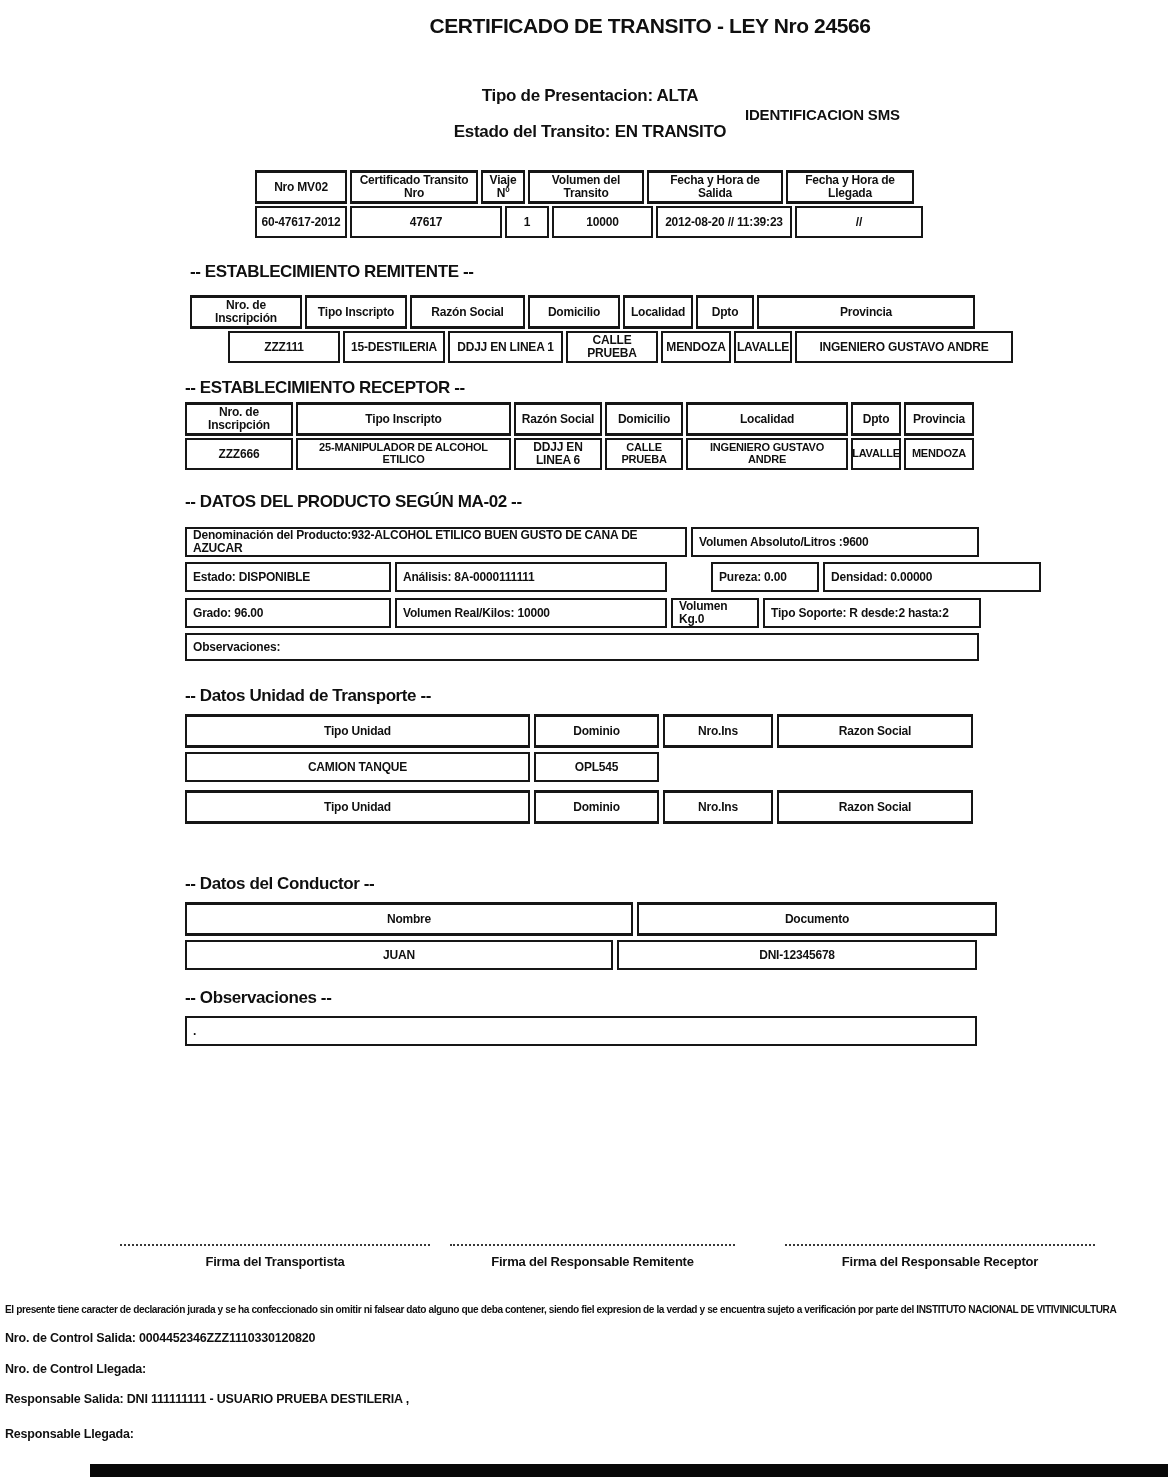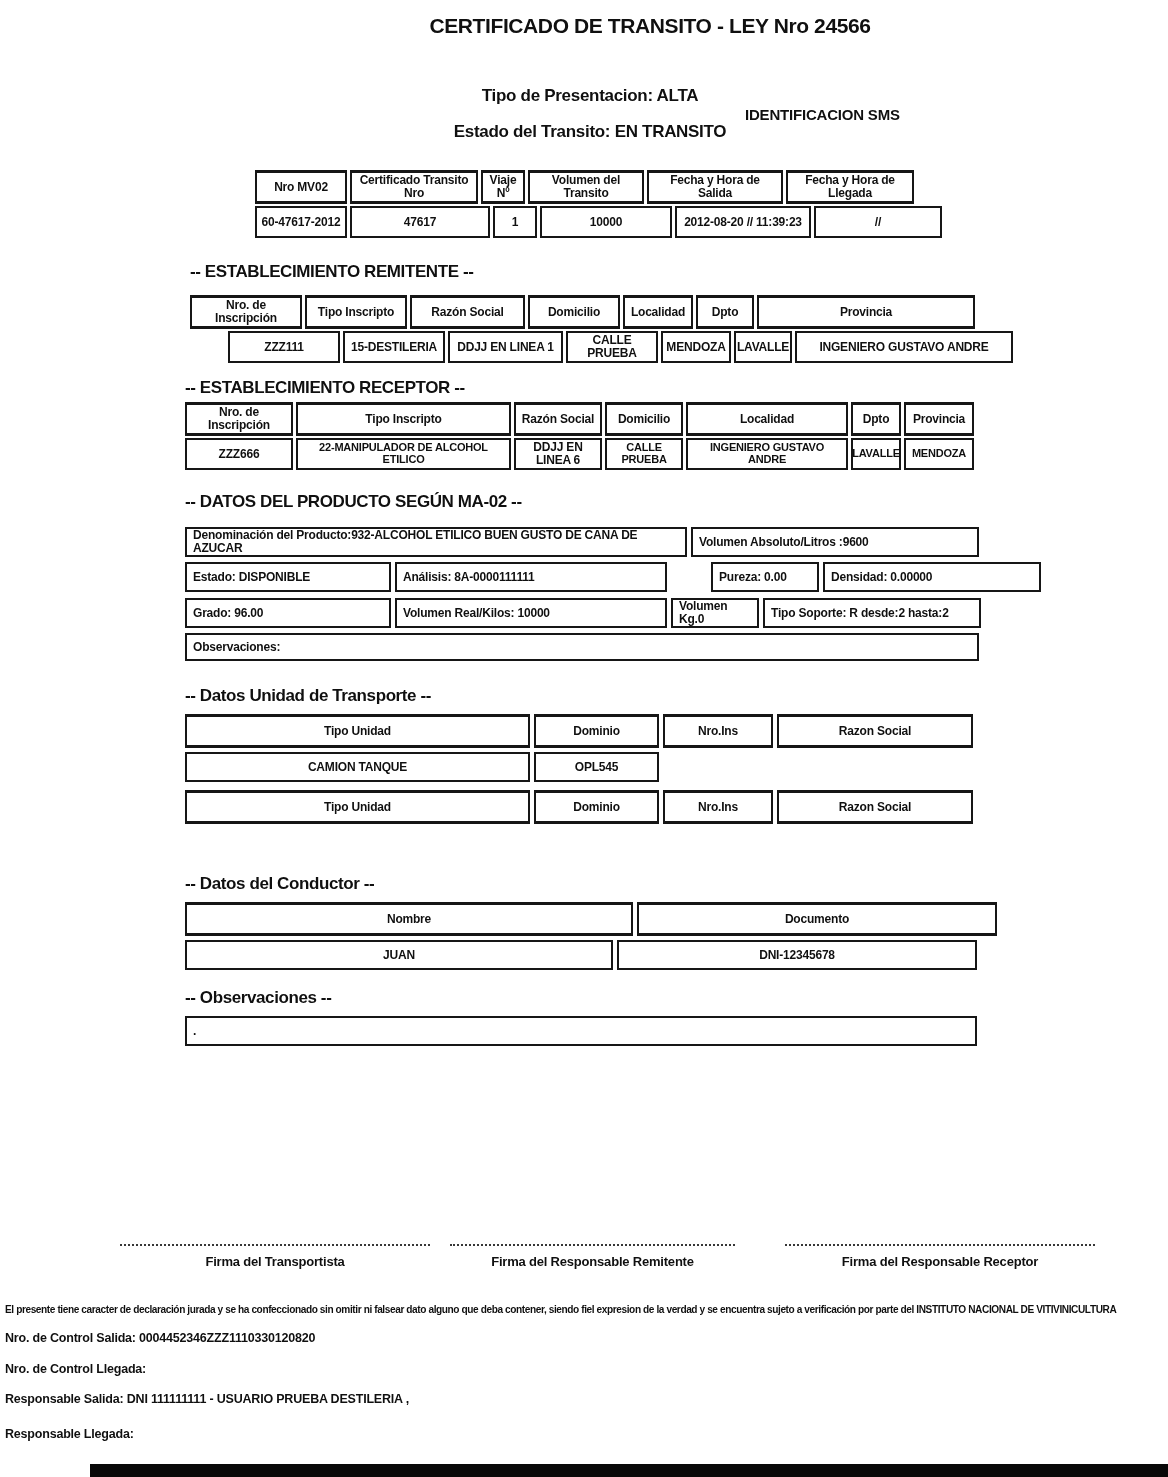--- a/index.html
+++ b/index.html
@@ -46,23 +46,23 @@
   <div class="abs row" style="left:255px;top:170px;">
     <div class="box hdr h34" style="width:92px;">Nro MV02</div>
     <div class="box hdr h34" style="width:128px;">Certificado Transito Nro</div>
     <div class="box hdr h34" style="width:44px;">Viaje Nº</div>
     <div class="box hdr h34" style="width:116px;">Volumen del Transito</div>
     <div class="box hdr h34" style="width:136px;">Fecha y Hora de Salida</div>
     <div class="box hdr h34" style="width:128px;">Fecha y Hora de Llegada</div>
   </div>
   <div class="abs row" style="left:255px;top:206px;">
     <div class="box h32" style="width:92px;">60-47617-2012</div>
-    <div class="box h32" style="width:140px;">47617</div>
+    <div class="box h32" style="width:152px;">47617</div>
     <div class="box h32" style="width:44px;">1</div>
-    <div class="box h32" style="width:132px;">10000</div>
+    <div class="box h32" style="width:101px;">10000</div>
     <div class="box h32" style="width:136px;">2012-08-20 // 11:39:23</div>
     <div class="box h32" style="width:128px;">//</div>
   </div>
 
   <div class="abs section-title" style="left:190px;top:262px;">-- ESTABLECIMIENTO REMITENTE --</div>
   <div class="abs row" style="left:190px;top:295px;">
     <div class="box hdr h34" style="width:112px;">Nro. de Inscripción</div>
     <div class="box hdr h34" style="width:102px;">Tipo Inscripto</div>
     <div class="box hdr h34" style="width:115px;">Razón Social</div>
     <div class="box hdr h34" style="width:92px;">Domicilio</div>
@@ -85,21 +85,21 @@
     <div class="box hdr h34" style="width:108px;">Nro. de Inscripción</div>
     <div class="box hdr h34" style="width:215px;">Tipo Inscripto</div>
     <div class="box hdr h34" style="width:88px;">Razón Social</div>
     <div class="box hdr h34" style="width:78px;">Domicilio</div>
     <div class="box hdr h34" style="width:162px;">Localidad</div>
     <div class="box hdr h34" style="width:50px;">Dpto</div>
     <div class="box hdr h34" style="width:70px;">Provincia</div>
   </div>
   <div class="abs row" style="left:185px;top:438px;">
     <div class="box h32" style="width:108px;">ZZZ666</div>
-    <div class="box h32" style="width:215px;font-size:11px;">22-MANIPULADOR DE ALCOHOL ETILICO</div>
+    <div class="box h32" style="width:215px;font-size:11px;">25-MANIPULADOR DE ALCOHOL ETILICO</div>
     <div class="box h32" style="width:88px;">DDJJ EN LINEA 6</div>
     <div class="box h32" style="width:78px;font-size:11px;">CALLE PRUEBA</div>
     <div class="box h32" style="width:162px;font-size:11px;">INGENIERO GUSTAVO ANDRE</div>
     <div class="box h32" style="width:50px;font-size:11px;">LAVALLE</div>
     <div class="box h32" style="width:70px;font-size:11px;">MENDOZA</div>
   </div>
 
   <div class="abs section-title" style="left:185px;top:492px;">-- DATOS DEL PRODUCTO SEGÚN MA-02 --</div>
   <div class="abs row g4" style="left:185px;top:527px;">
     <div class="box left h30" style="width:502px;">Denominación del Producto:932-ALCOHOL ETILICO BUEN GUSTO DE CANA DE AZUCAR</div>

